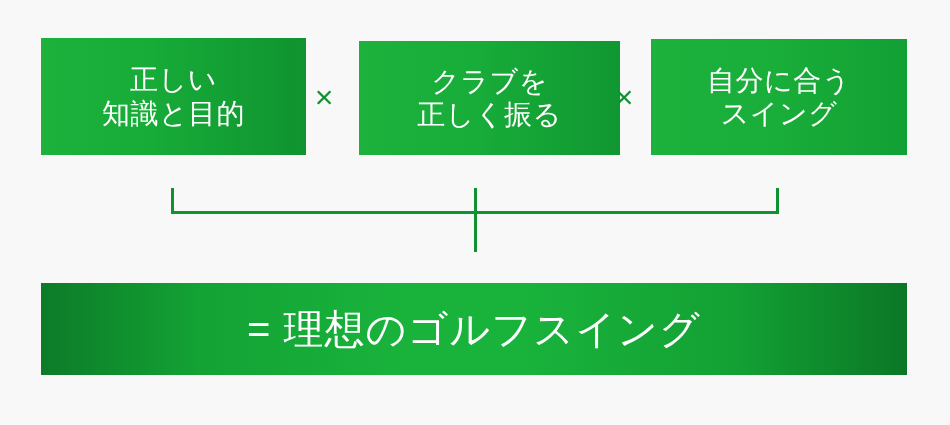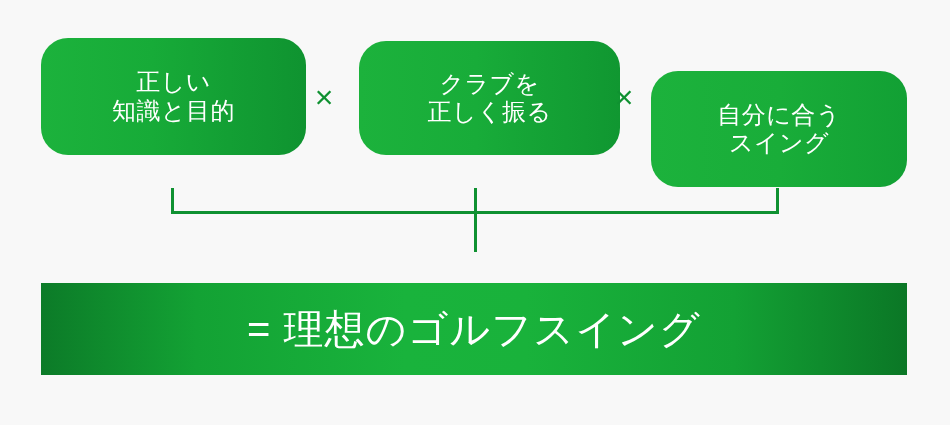--- a/index.html
+++ b/index.html
@@ -25,24 +25,23 @@
   .factor-box {
     position: absolute;
     box-sizing: border-box;
     display: flex;
     align-items: center;
     justify-content: center;
     color: #ffffff;
     text-align: center;
     line-height: 1.18;
     letter-spacing: 0.5px;
-    font-size: 24px;
+    font-size: 28px;
     font-weight: 400;
     white-space: pre-line;
-    border-radius: 27px;
   }
 
   #factor-box-1 {
     left: 41px;
     top: 38px;
     width: 265px;
     height: 117px;
     background: linear-gradient(90deg, #1cb23c 0%, #17ab38 42%, #0f9330 100%);
   }
 
@@ -53,21 +52,20 @@
     height: 114px;
     background: linear-gradient(90deg, #1cb23c 0%, #18ac39 45%, #109731 100%);
   }
 
   #factor-box-3 {
     left: 651px;
     top: 39px;
     width: 256px;
     height: 116px;
     background: linear-gradient(90deg, #1cb23c 0%, #19ad39 50%, #12a034 100%);
-    margin-top: 32px;
   }
 
   
   .multiply-op {
     position: absolute;
     width: 34px;
     height: 34px;
     color: #0f9131;
     font-size: 32px;
     line-height: 34px;

